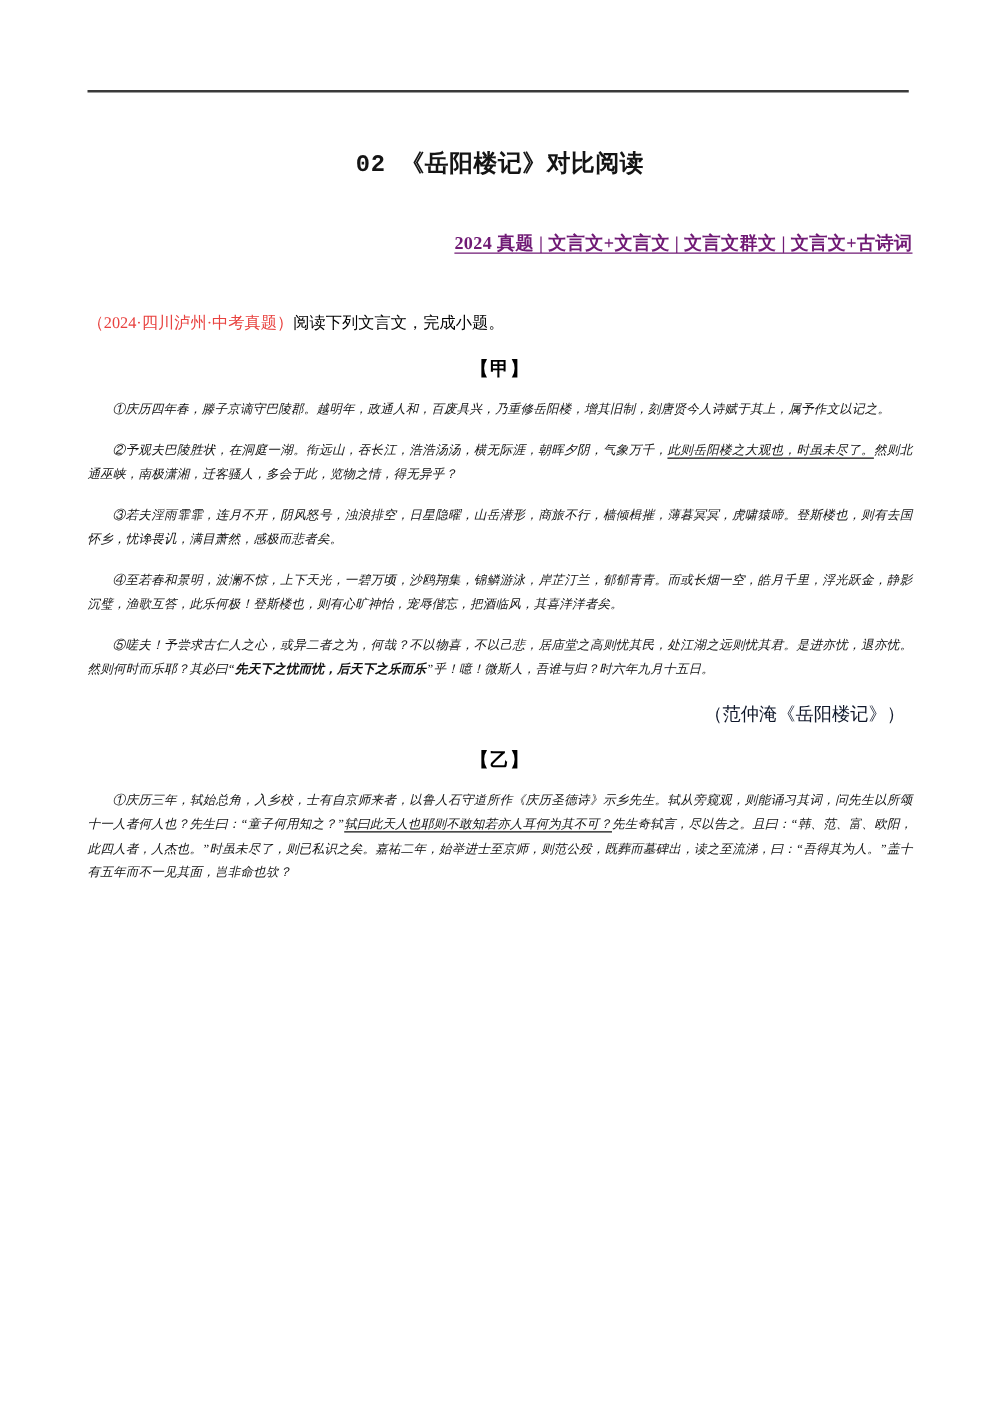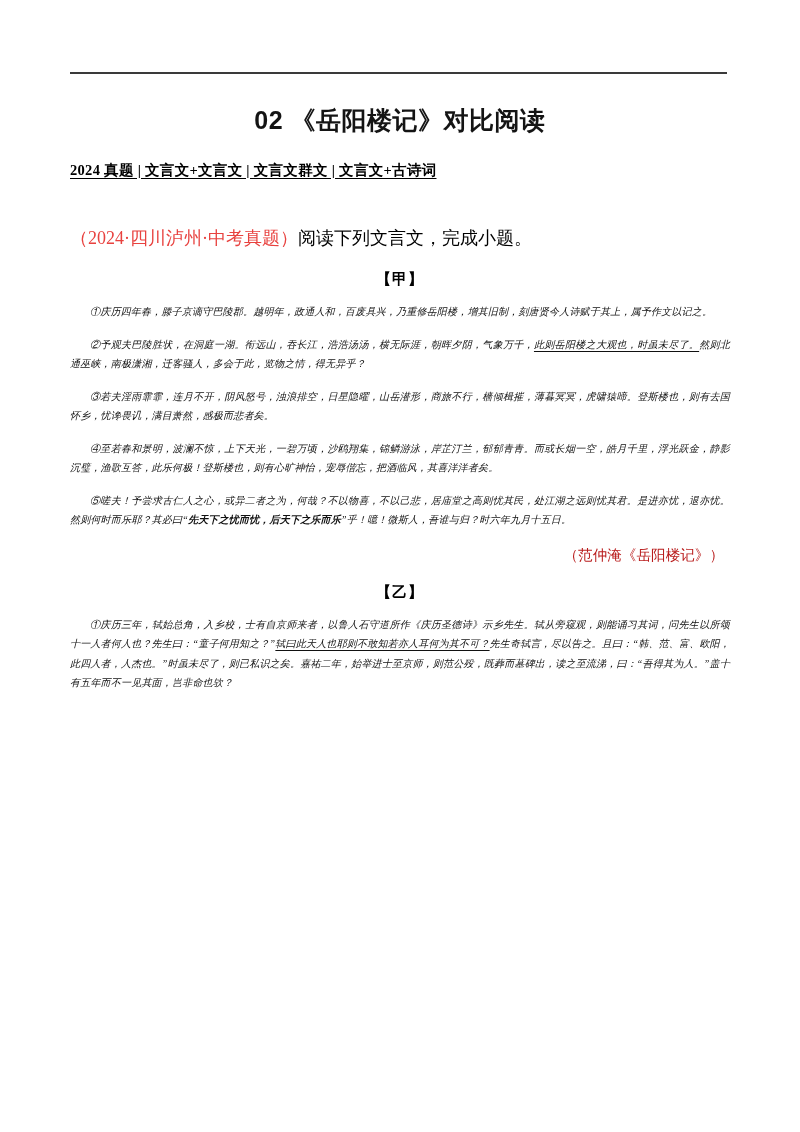--- a/index.html
+++ b/index.html
@@ -30,46 +30,46 @@
     height: 0;
     border-top: 2px solid #3a3a3a;
   }
   .content {
     position: absolute;
     left: 70px;
     top: 92px;
     width: 660px;
   }
   .doc-title {
-    margin: 0;
+    margin: 16px;
     padding: 12px 0 0 0;
     text-align: center;
-    font-family: Liberation Sans, sans-serif;
+    font-family: Liberation Mono, monospace;
     font-weight: bold;
-    font-size: 25px;
+    font-size: 19px;
     letter-spacing: 0.5px;
     color: #141414;
     line-height: 1.3;
   }
   .doc-subtitle {
     margin: 0;
     padding: 24px 0 0 0;
-    text-align: left;
+    text-align: right;
     font-family: "Liberation Serif", "DejaVu Serif", serif;
     font-weight: bold;
     font-size: 14.5px;
-    color: #000000;
+    color: #701a75;
     text-decoration: underline;
     text-underline-offset: 3px;
     letter-spacing: 0.3px;
   }
   .prompt-line {
     margin: 0;
     padding: 44px 0 0 0;
-    font-size: 18px;
+    font-size: 13px;
     line-height: 1.6;
     color: #000000;
   }
   .prompt-src {
     color: #e8423f;
   }
   .section-label {
     margin: 0;
     padding: 18px 0 0 0;
     text-align: center;
@@ -100,21 +100,21 @@
   }
   .b {
     font-weight: bold;
   }
   .attribution {
     margin: 0;
     padding: 16px 0 0 0;
     text-align: right;
     font-size: 14.6px;
     font-family: "Liberation Serif", "DejaVu Serif", serif;
-    color: #b91c1c;
+    color: #0f172a;
     padding-right: 6px;
   }
 </style>
 </head>
 <body>
 
 <div class="page">
 
   <div class="header-rule"></div>
 

